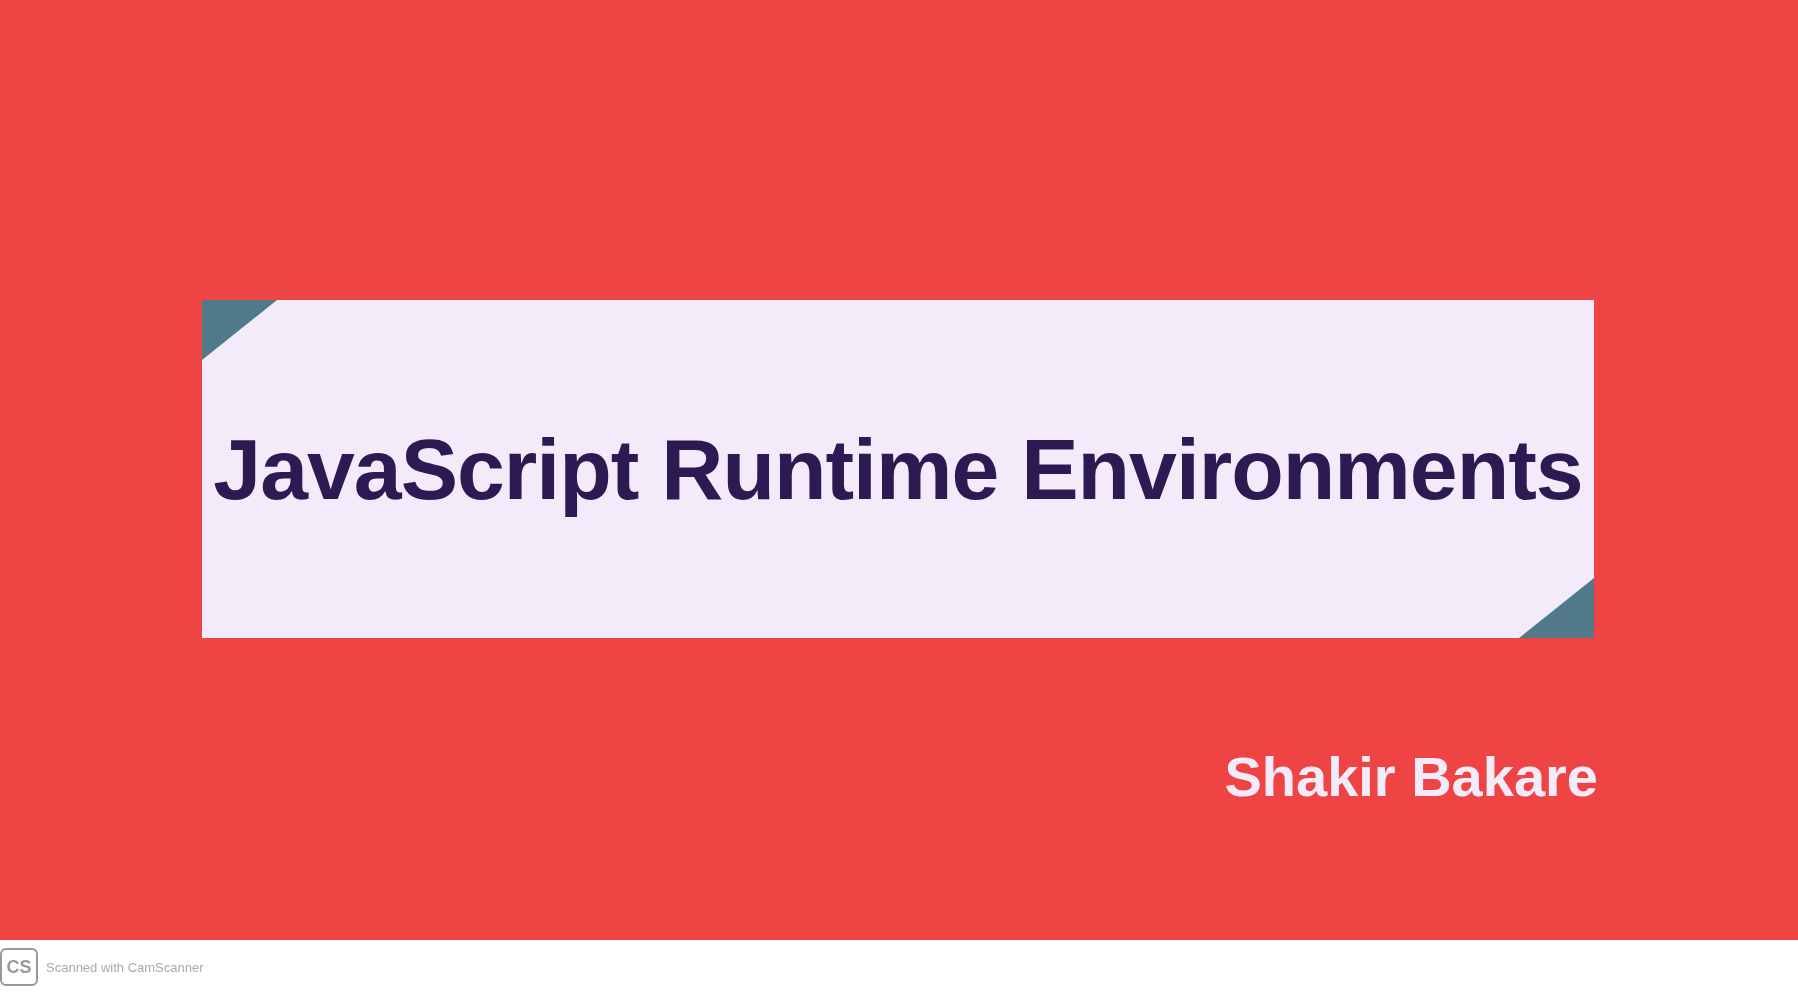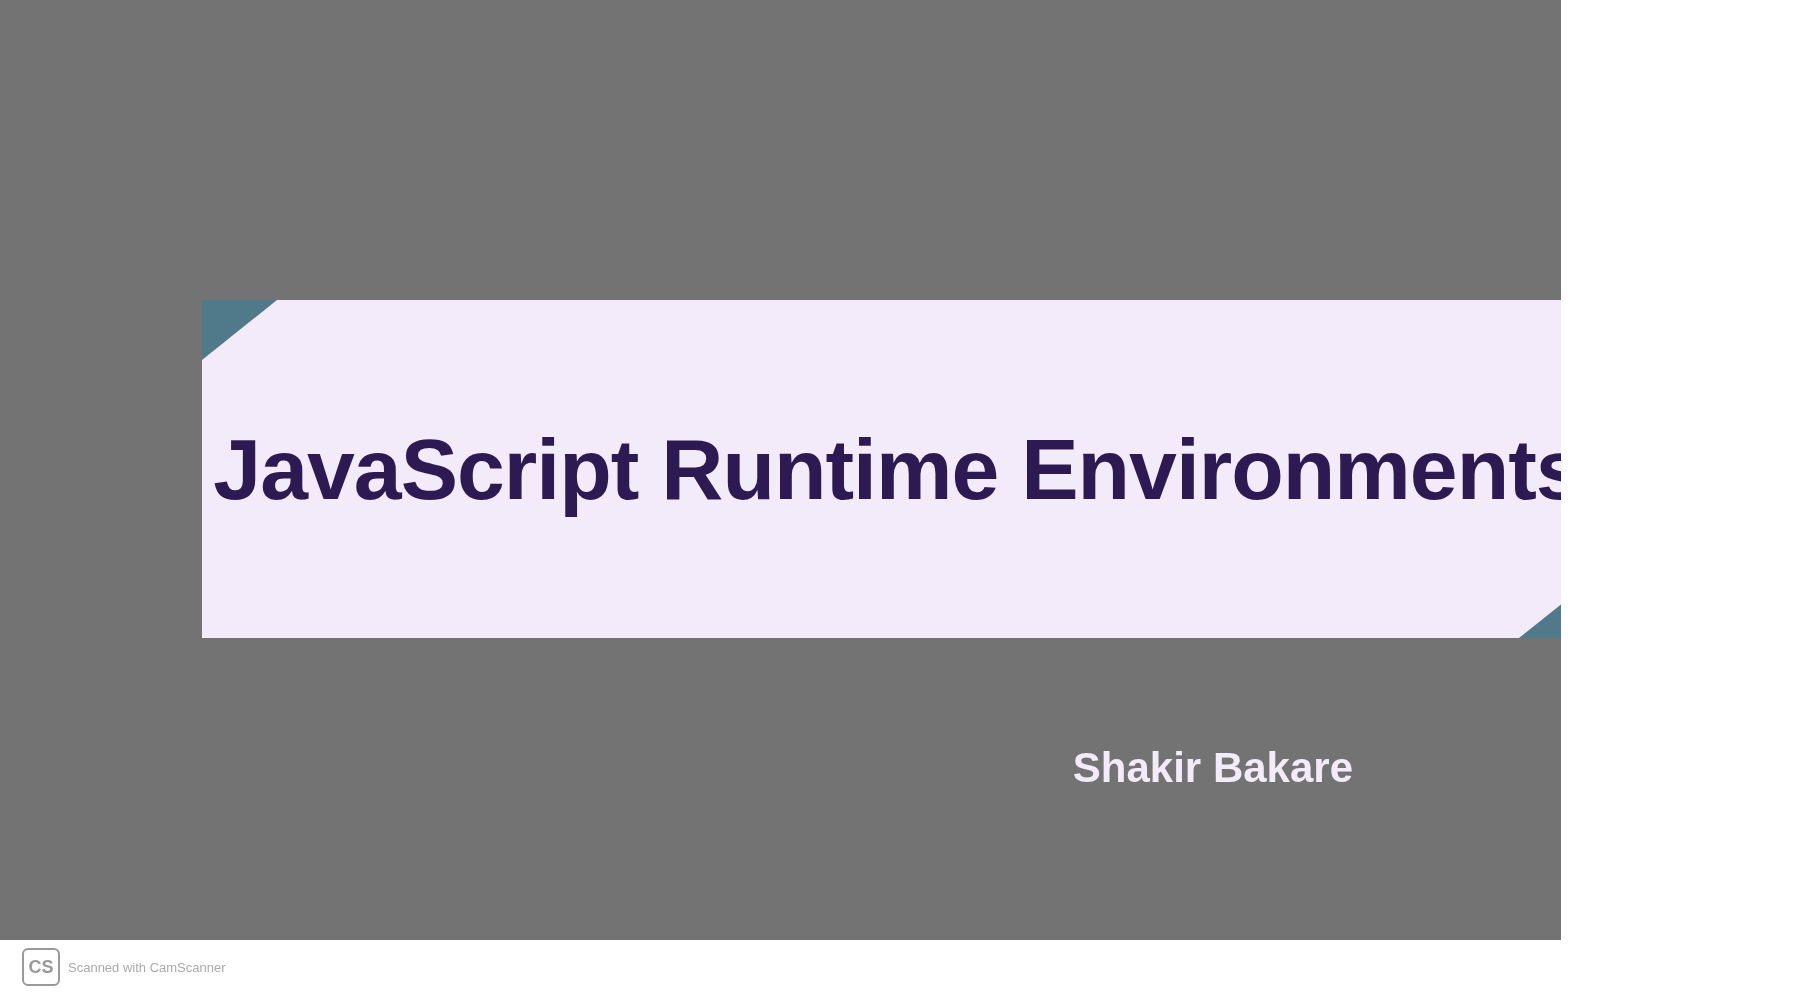--- a/index.html
+++ b/index.html
@@ -10,23 +10,23 @@
     
     body {
       width: 1798px;
       height: 994px;
       background: #ffffff;
       font-family: Arial, Helvetica, sans-serif;
       position: relative;
     }
     
     .slide {
-      width: 1561px;
+      width: 1798px;
       height: 940px;
-      background: #737373;
+      background: #ef4444;
       position: relative;
       overflow: hidden;
     }
     
     .title-box {
       position: absolute;
       left: 202px;
       top: 300px;
       width: 1392px;
       height: 338px;
@@ -61,38 +61,38 @@
     .title-text {
       color: #2d1a52;
       font-size: 86px;
       font-weight: 700;
       letter-spacing: -1px;
       text-align: center;
     }
     
     .author {
       position: absolute;
-      right: 208px;
+      right: 200px;
       top: 744px;
       color: #f3eafa;
-      font-size: 42px;
+      font-size: 56px;
       font-weight: 700;
       text-align: right;
     }
     
     .footer {
       position: absolute;
       bottom: 0;
       left: 0;
       width: 1798px;
       height: 54px;
       background: #ffffff;
       display: flex;
       align-items: center;
-      padding-left: 22px;
+      padding-left: 0;
     }
     
     .cs-badge {
       width: 38px;
       height: 38px;
       border: 2px solid #999;
       border-radius: 6px;
       display: flex;
       align-items: center;
       justify-content: center;

